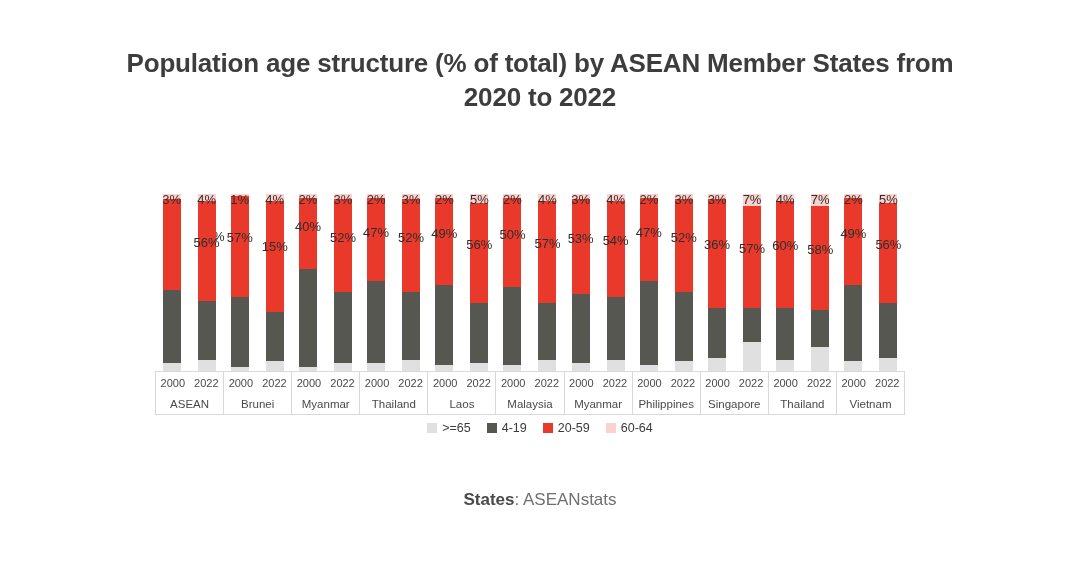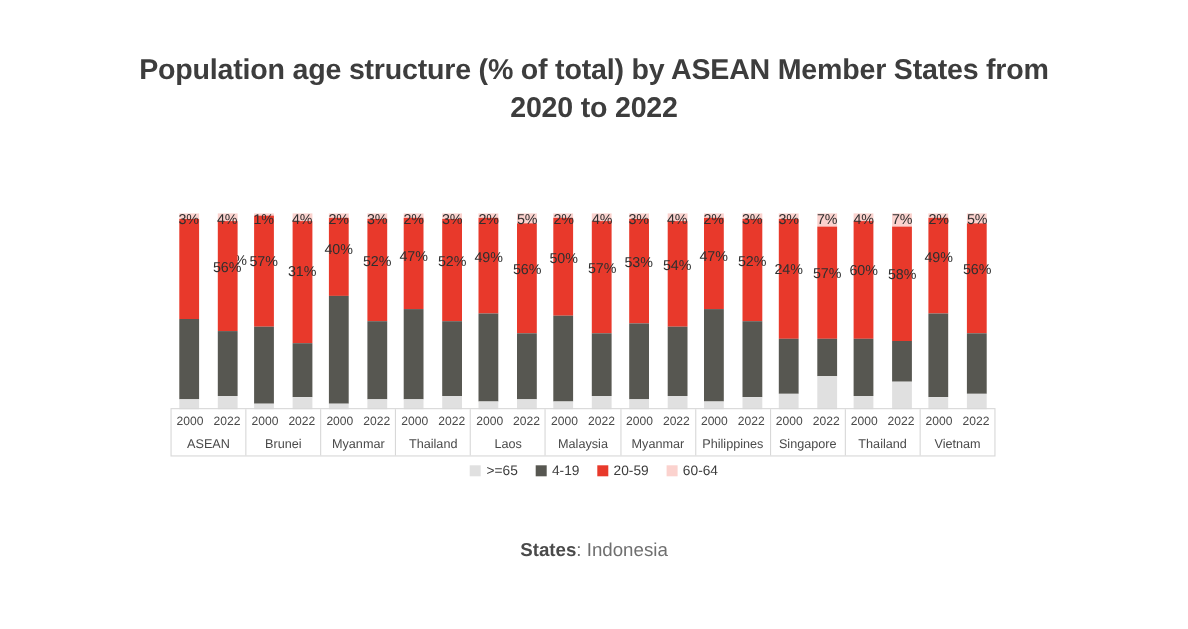--- a/index.html
+++ b/index.html
@@ -107,21 +107,21 @@
         <div class="lbl" style="top: 50.3932px;">57%</div>
       </div>
       <div class="bar-wrap">
         <div class="bar" style="height: 178px;">
           <div class="seg seg-6064" style="height: 7.12px;"></div>
           <div class="seg seg-2059" style="height: 110.36px;"></div>
           <div class="seg seg-019" style="height: 49.84px;"></div>
           <div class="seg seg-65" style="height: 10.68px;"></div>
         </div>
         <div class="lbl" style="top: 12px;">4%</div>
-        <div class="lbl" style="top: 59.4712px;">31%</div>
+        <div class="lbl" style="top: 59.4712px;">15%</div>
       </div>
     </div>
     <div class="group" style="left: 136.364px; width: 68.1818px;">
       <div class="bar-wrap">
         <div class="bar" style="height: 178px;">
           <div class="seg seg-6064" style="height: 3.56px;"></div>
           <div class="seg seg-2059" style="height: 71.2px;"></div>
           <div class="seg seg-019" style="height: 97.9px;"></div>
           <div class="seg seg-65" style="height: 5.34px;"></div>
         </div>
@@ -251,21 +251,21 @@
     </div>
     <div class="group" style="left: 545.455px; width: 68.1818px;">
       <div class="bar-wrap">
         <div class="bar" style="height: 178px;">
           <div class="seg seg-6064" style="height: 5.34px;"></div>
           <div class="seg seg-2059" style="height: 108.58px;"></div>
           <div class="seg seg-019" style="height: 49.84px;"></div>
           <div class="seg seg-65" style="height: 14.24px;"></div>
         </div>
         <div class="lbl" style="top: 12px;">3%</div>
-        <div class="lbl" style="top: 56.9436px;">24%</div>
+        <div class="lbl" style="top: 56.9436px;">36%</div>
       </div>
       <div class="bar-wrap">
         <div class="bar" style="height: 178px;">
           <div class="seg seg-6064" style="height: 12.46px;"></div>
           <div class="seg seg-2059" style="height: 101.46px;"></div>
           <div class="seg seg-019" style="height: 33.82px;"></div>
           <div class="seg seg-65" style="height: 30.26px;"></div>
         </div>
         <div class="lbl" style="top: 12px;">7%</div>
         <div class="lbl" style="top: 61.0732px;">57%</div>
@@ -410,14 +410,14 @@
       <span class="legend-swatch" style="background: rgb(232, 57, 43);"></span>
       <span class="legend-label">20-59</span>
     </div>
     <div class="legend-item">
       <span class="legend-swatch" style="background: rgb(251, 210, 206);"></span>
       <span class="legend-label">60-64</span>
     </div>
   </div>
 
 <div id="source">
-  <b>States</b><span>: </span><span>Indonesia</span>
+  <b>States</b><span>: </span><span>ASEANstats</span>
 </div>
 
 </body></html>

